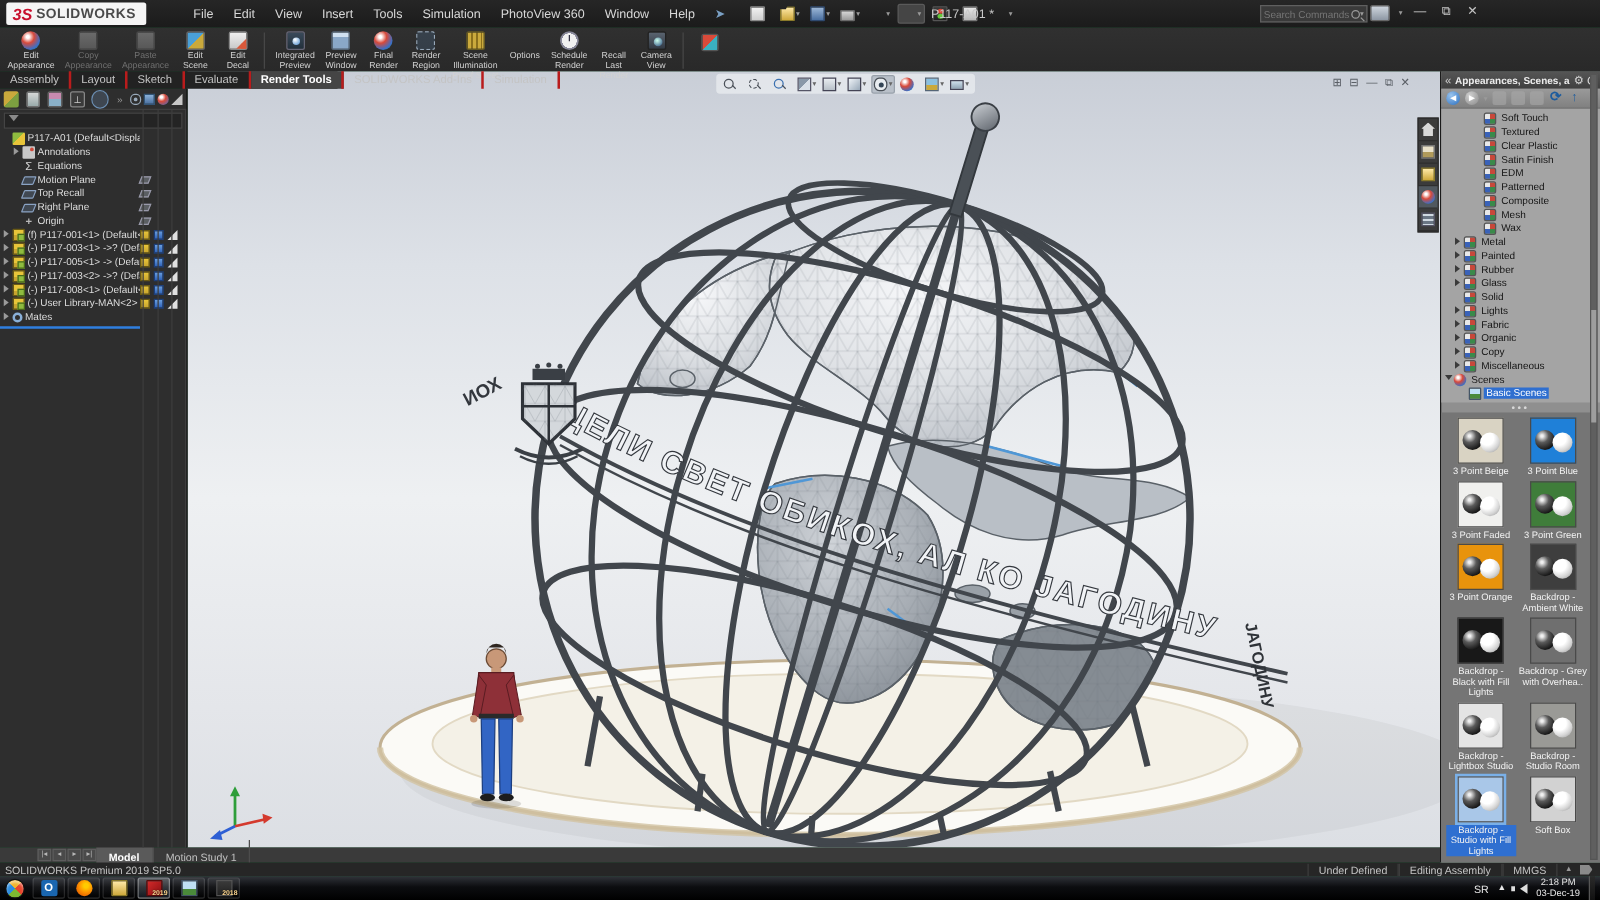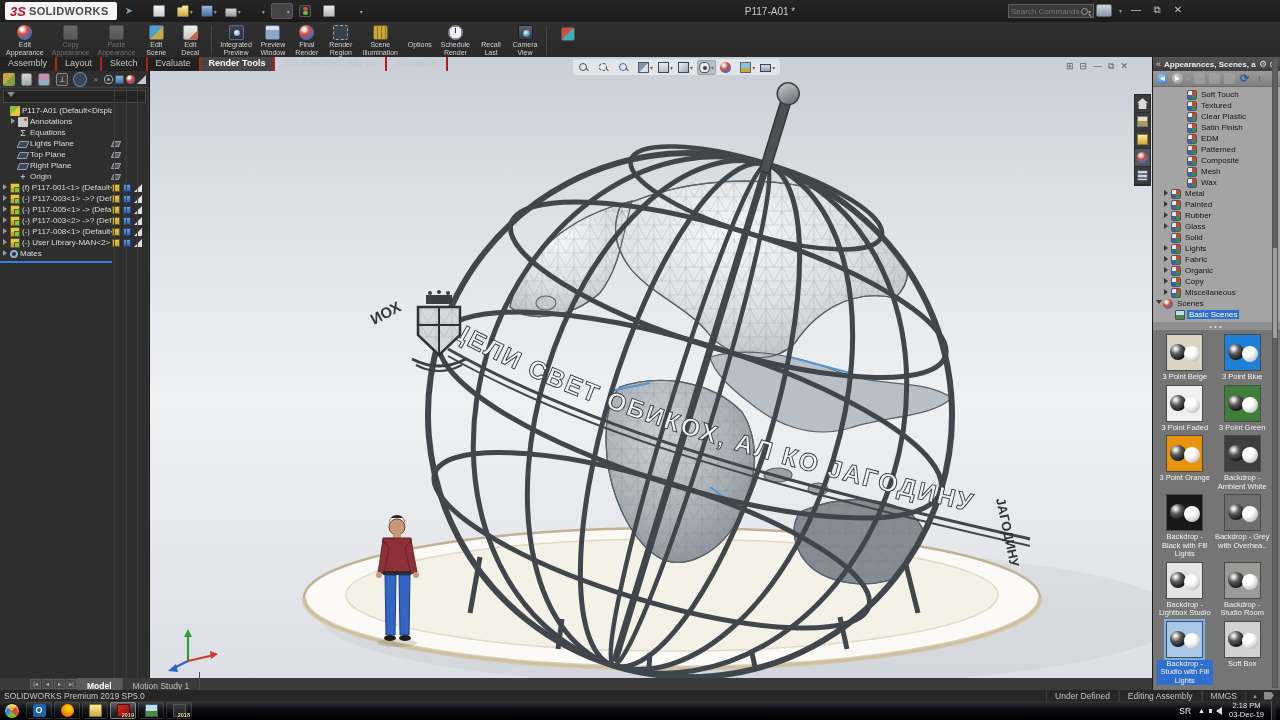--- a/index.html
+++ b/index.html
@@ -228,20 +228,32 @@
 </head>
 <body>
 
 <div class="screen">
 
   <div class="titlebar">
     <div class="logo">
       <span class="ds">3S</span>
       <span class="sw">SOLIDWORKS</span>
     </div>
+    <div class="menubar">
+
+    <span class="menu">File</span>
+        <span class="menu">Edit</span>
+        <span class="menu">View</span>
+        <span class="menu">Insert</span>
+        <span class="menu">Tools</span>
+        <span class="menu">Simulation</span>
+        <span class="menu">PhotoView 360</span>
+        <span class="menu">Window</span>
+        <span class="menu">Help</span>
+      </div>
     <span class="pin">➤</span>
     <div class="qat">
 
         <span class="qitem">
           <span class="qi ic-new-document"></span>
           <span class="caret" style="visibility: hidden;">▾</span>
         </span>
 
         <span class="qitem">
           <span class="qi ic-open-document"></span>
@@ -442,30 +454,30 @@
         <div class="trow">
           <span class="texp" style="margin-left: 9px;"></span>
           <span class="ti ic-equations"></span>
           <span class="tlabel">Equations</span>
           <span class="dpcells"></span>
         </div>
 
         <div class="trow">
           <span class="texp" style="margin-left: 9px;"></span>
           <span class="ti ic-plane"></span>
-          <span class="tlabel">Lights Plane</span>
+          <span class="tlabel">Motion Plane</span>
           <span class="dpcells">
             <span class="dpc plane-g"></span>
           </span>
         </div>
 
         <div class="trow">
           <span class="texp" style="margin-left: 9px;"></span>
           <span class="ti ic-plane"></span>
-          <span class="tlabel">Top Plane</span>
+          <span class="tlabel">Top Recall</span>
           <span class="dpcells">
             <span class="dpc plane-g"></span>
           </span>
         </div>
 
         <div class="trow">
           <span class="texp" style="margin-left: 9px;"></span>
           <span class="ti ic-plane"></span>
           <span class="tlabel">Right Plane</span>
           <span class="dpcells">

